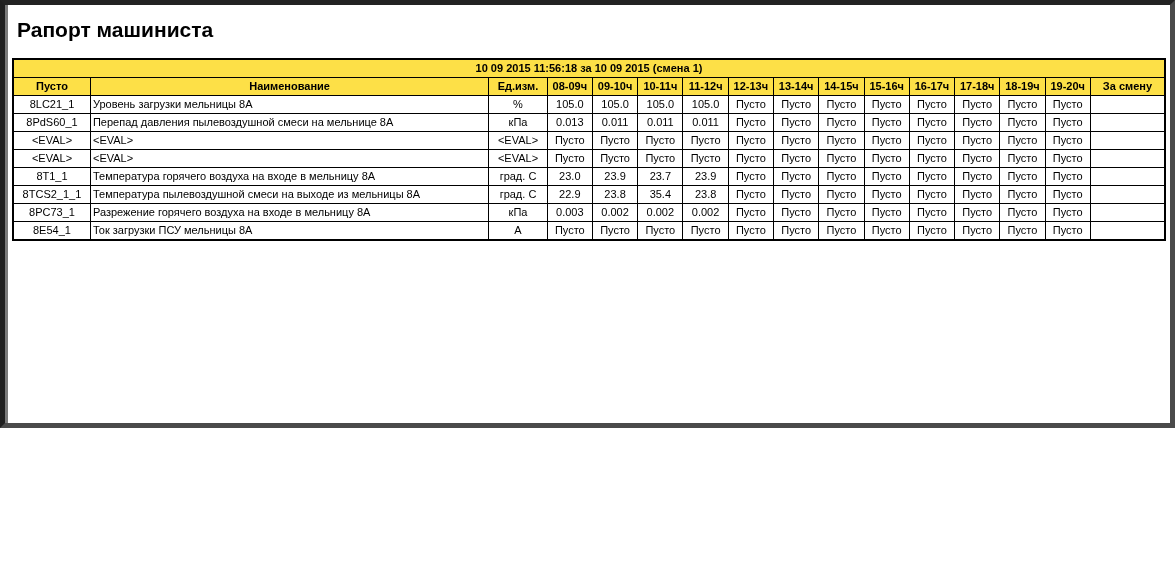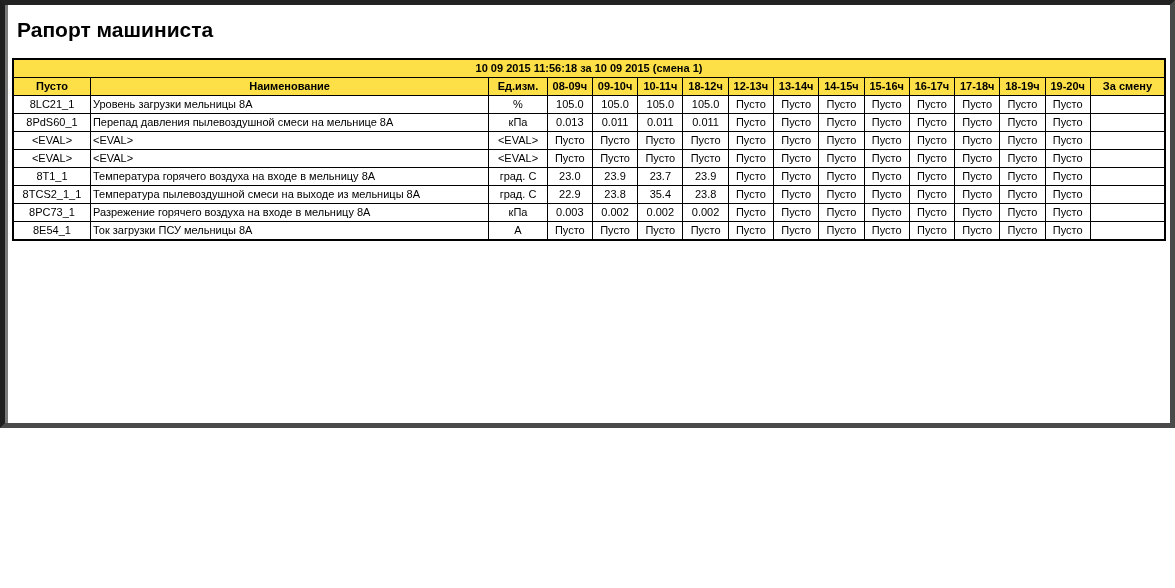--- a/index.html
+++ b/index.html
@@ -96,21 +96,21 @@
         <tr>
           <th colspan="16">10 09 2015 11:56:18 за 10 09 2015 (смена 1)</th>
         </tr>
         <tr>
             <th>Пусто</th>
             <th>Наименование</th>
             <th>Ед.изм.</th>
             <th>08-09ч</th>
             <th>09-10ч</th>
             <th>10-11ч</th>
-            <th>18-12ч</th>
+            <th>11-12ч</th>
             <th>12-13ч</th>
             <th>13-14ч</th>
             <th>14-15ч</th>
             <th>15-16ч</th>
             <th>16-17ч</th>
             <th>17-18ч</th>
             <th>18-19ч</th>
             <th>19-20ч</th>
             <th>За смену</th>
           </tr>

